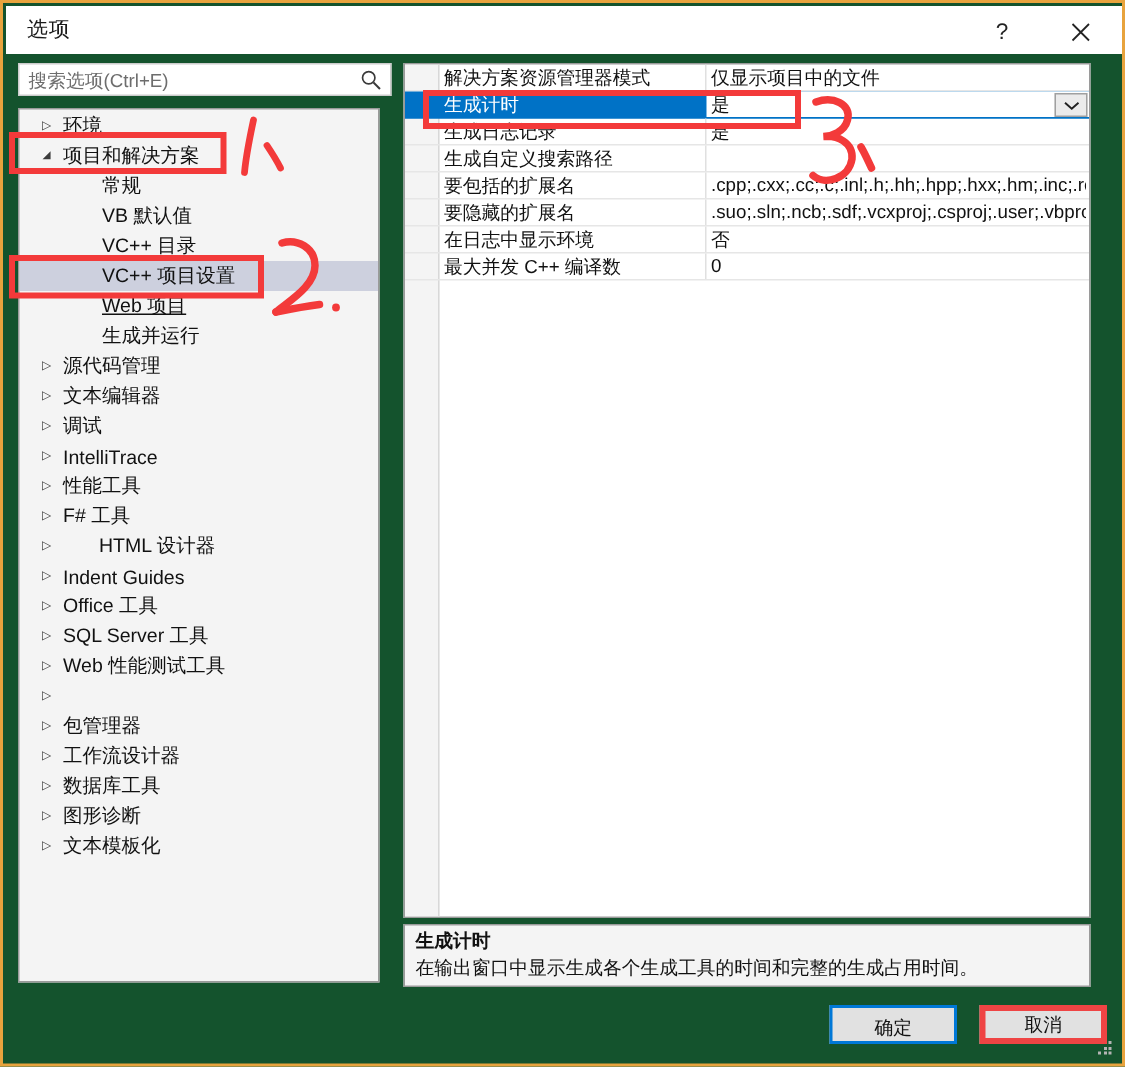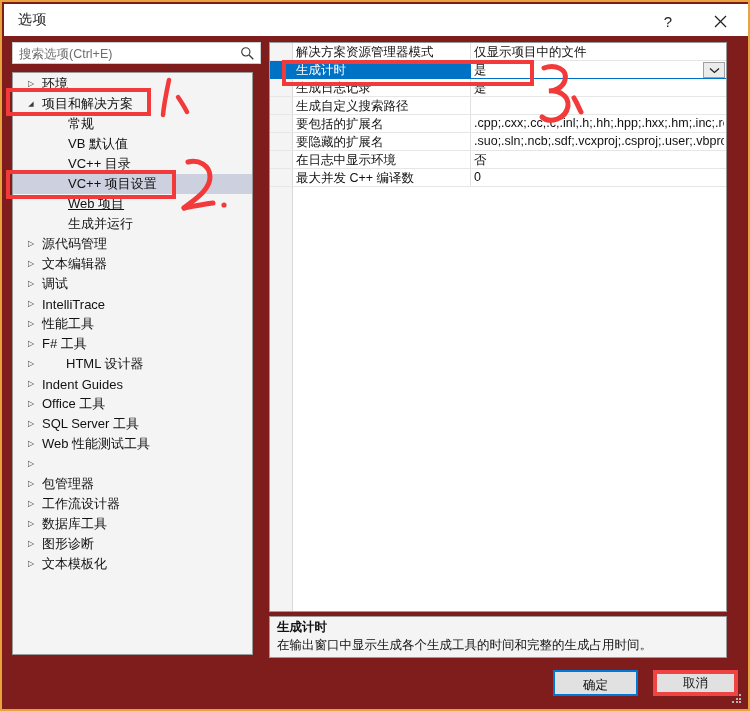--- a/index.html
+++ b/index.html
@@ -5,21 +5,21 @@
   html,body{margin:0;padding:0;}
   body{
     width:750px;height:711px;
     background:#f0f0f0;
     font-family:"Liberation Sans","DejaVu Sans",sans-serif;
     overflow:hidden;
     -webkit-font-smoothing:none;
   }
   .window{
     position:absolute;left:0;top:0;width:750px;height:711px;
-    background:#7f1d1d;
+    background:#14532d;
     border:2px solid #e8a33d;
     box-sizing:border-box;
     overflow:hidden;
   }
   
   .titlebar{
     position:absolute;left:2px;top:2px;width:746px;height:32px;
     background:#ffffff;
   }
   .title-text{

